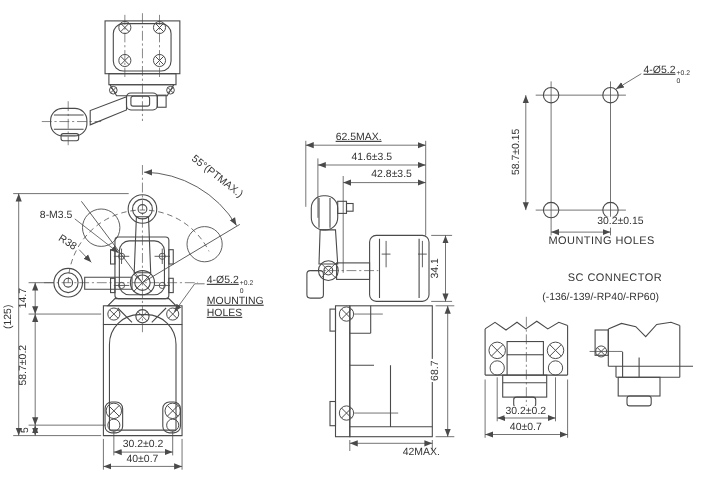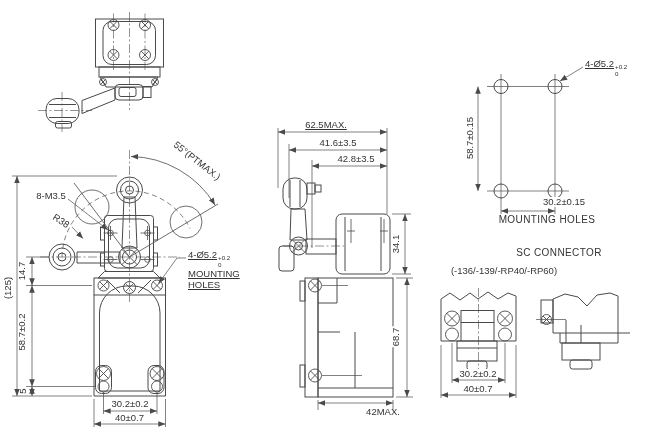--- a/index.html
+++ b/index.html
@@ -280,17 +280,17 @@
   <span>4-Ø5.2</span><span class="tolstack">
         <span>+0.2</span>
         <span>0</span>
       </span>
 </div>
 <div class="lbl-c rot-n90" style="left:470px;top:138px;">58.7±0.15</div>
 <div class="lbl-c bgw" style="left:526px;top:202px;margin-left:38px;">30.2±0.15</div>
 <div class="lbl-c cap" style="left:547px;top:220px;">MOUNTING HOLES</div>
 
 <div class="lbl-c cap" style="left:534px;top:253px;margin-left:25px;">SC CONNECTOR</div>
-<div class="lbl-c" style="left:504px;top:271px;">(-136/-139/-RP40/-RP60)</div>
+<div class="lbl-c" style="left:546px;top:271px;">(-136/-139/-RP40/-RP60)</div>
 <div class="lbl-c bgw" style="left:478px;top:374px;">30.2±0.2</div>
 <div class="lbl-c bgw" style="left:478px;top:389px;">40±0.7</div>
 
 </div>
 
 </body></html>

